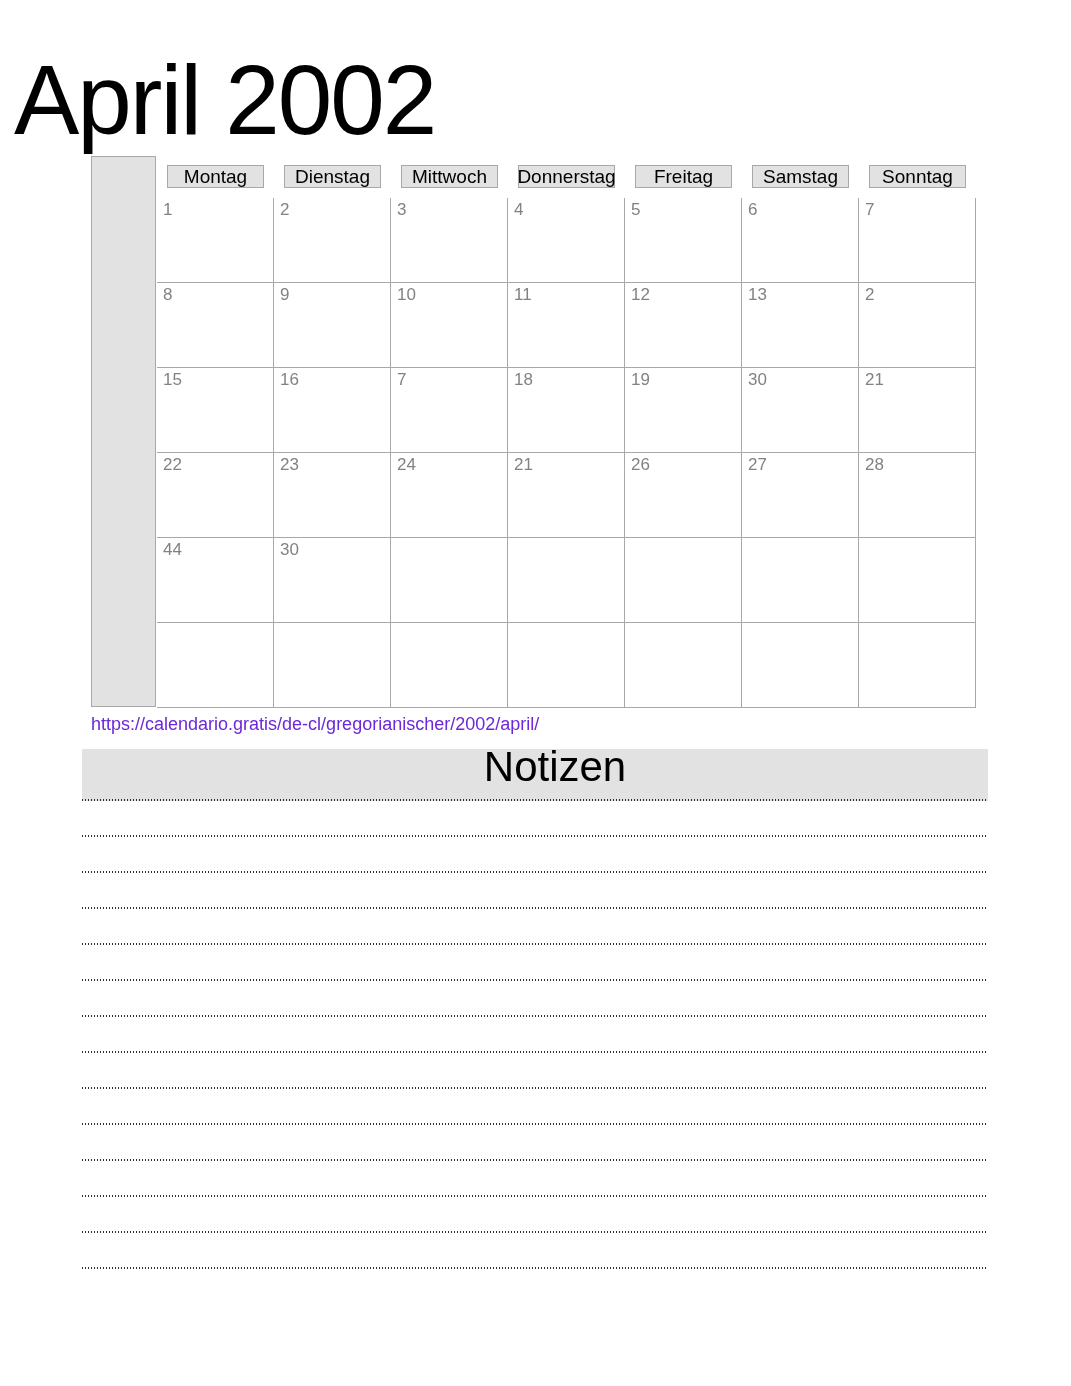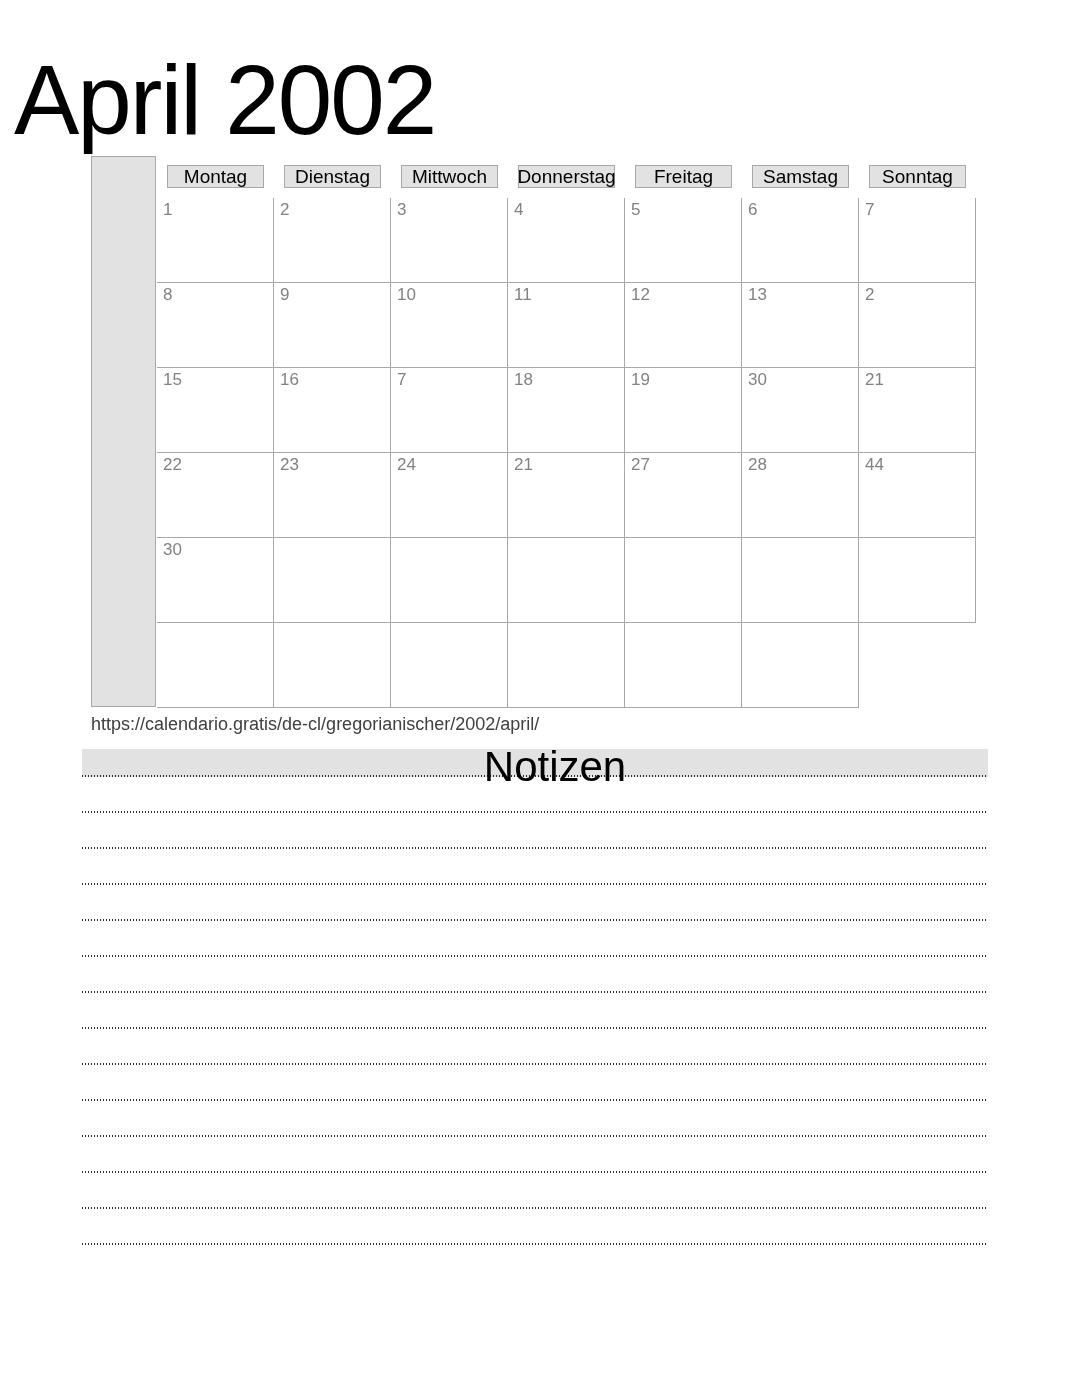--- a/index.html
+++ b/index.html
@@ -68,39 +68,39 @@
     overflow: hidden;
   }
 
   
   .url {
     position: absolute;
     left: 91px;
     top: 714px;
     font-size: 18px;
     line-height: 21px;
-    color: #404040;
+    color: #6d28d9;
     white-space: nowrap;
   }
 
   
   .notes {
     position: absolute;
     left: 82px;
     top: 749px;
     width: 906px;
   }
   .dotline-bg {
     background-image: repeating-linear-gradient(90deg, var(--dot-col, #2e2e2e) 0 1px, transparent 1px 3px);
     background-repeat: no-repeat;
     background-position: left bottom;
     background-size: 100% 2px;
   }
   .notes-header {
-    height: 28px;
+    height: 52px;
     background-color: var(--header-bg, #e2e2e2);
     text-align: center;
     font-size: 42px;
     line-height: 36px;
     color: #000;
     overflow: visible;
     padding-left: 40px;
   }
   .note-line {
     height: 36px;
@@ -143,20 +143,21 @@
   <div class="dcell">7</div>
   <div class="dcell">18</div>
   <div class="dcell">19</div>
   <div class="dcell">30</div>
   <div class="dcell">21</div>
 
   <div class="dcell">22</div>
   <div class="dcell">23</div>
   <div class="dcell">24</div>
   <div class="dcell">21</div>
+  <div class="dcell">26</div>
   <div class="dcell">27</div>
   <div class="dcell">28</div>
 
   <div class="dcell">44</div>
   <div class="dcell">30</div>
   <div class="dcell"></div>
   <div class="dcell"></div>
   <div class="dcell"></div>
   <div class="dcell"></div>
   <div class="dcell"></div>

